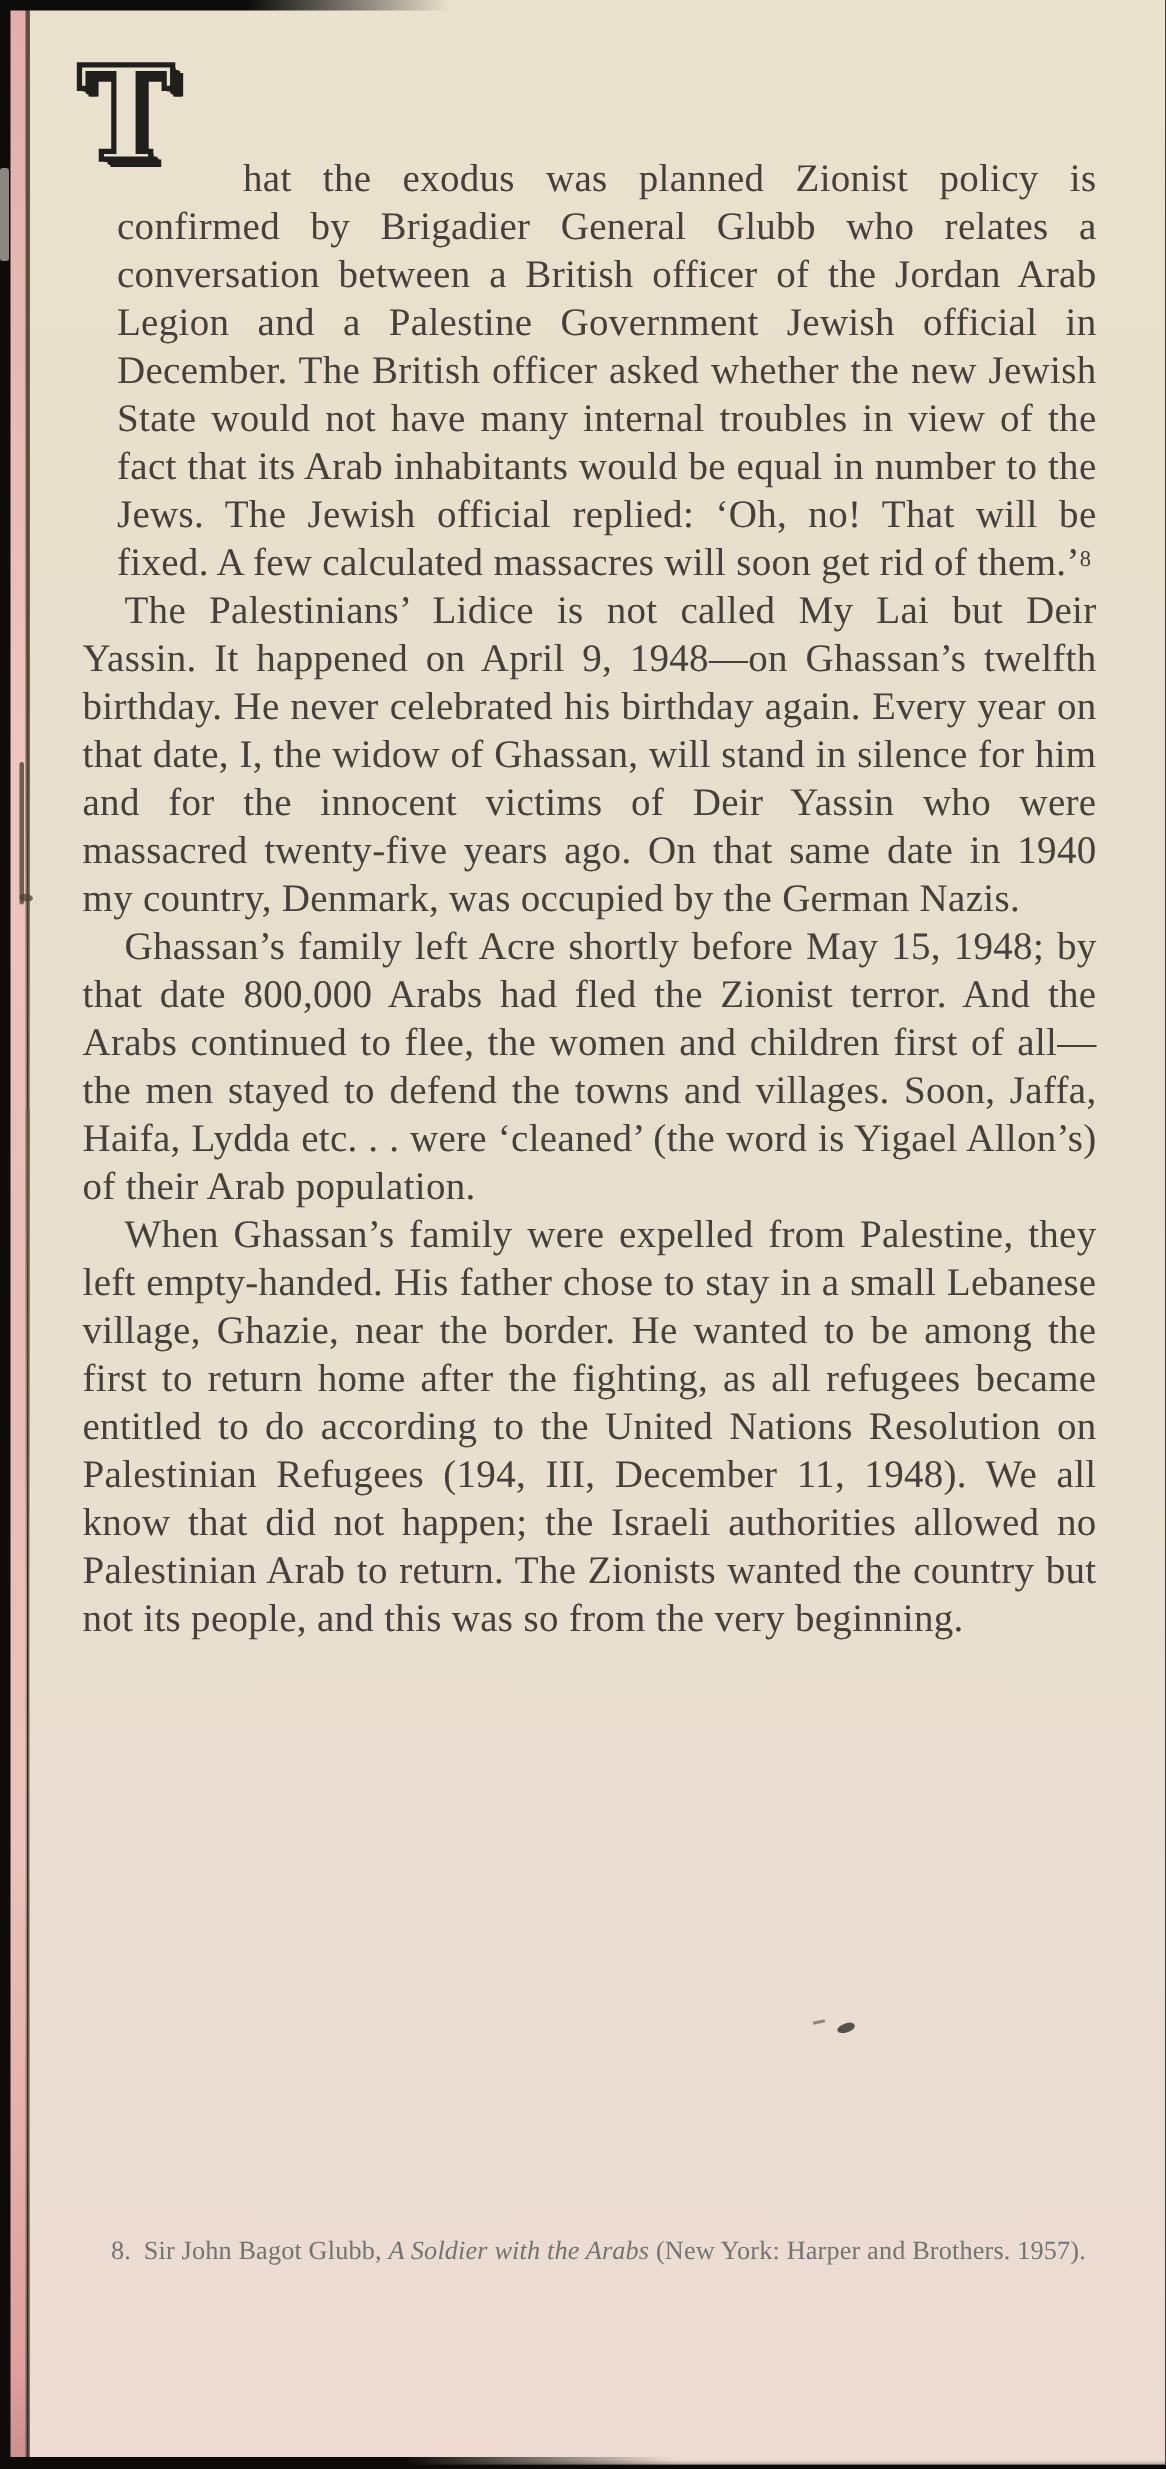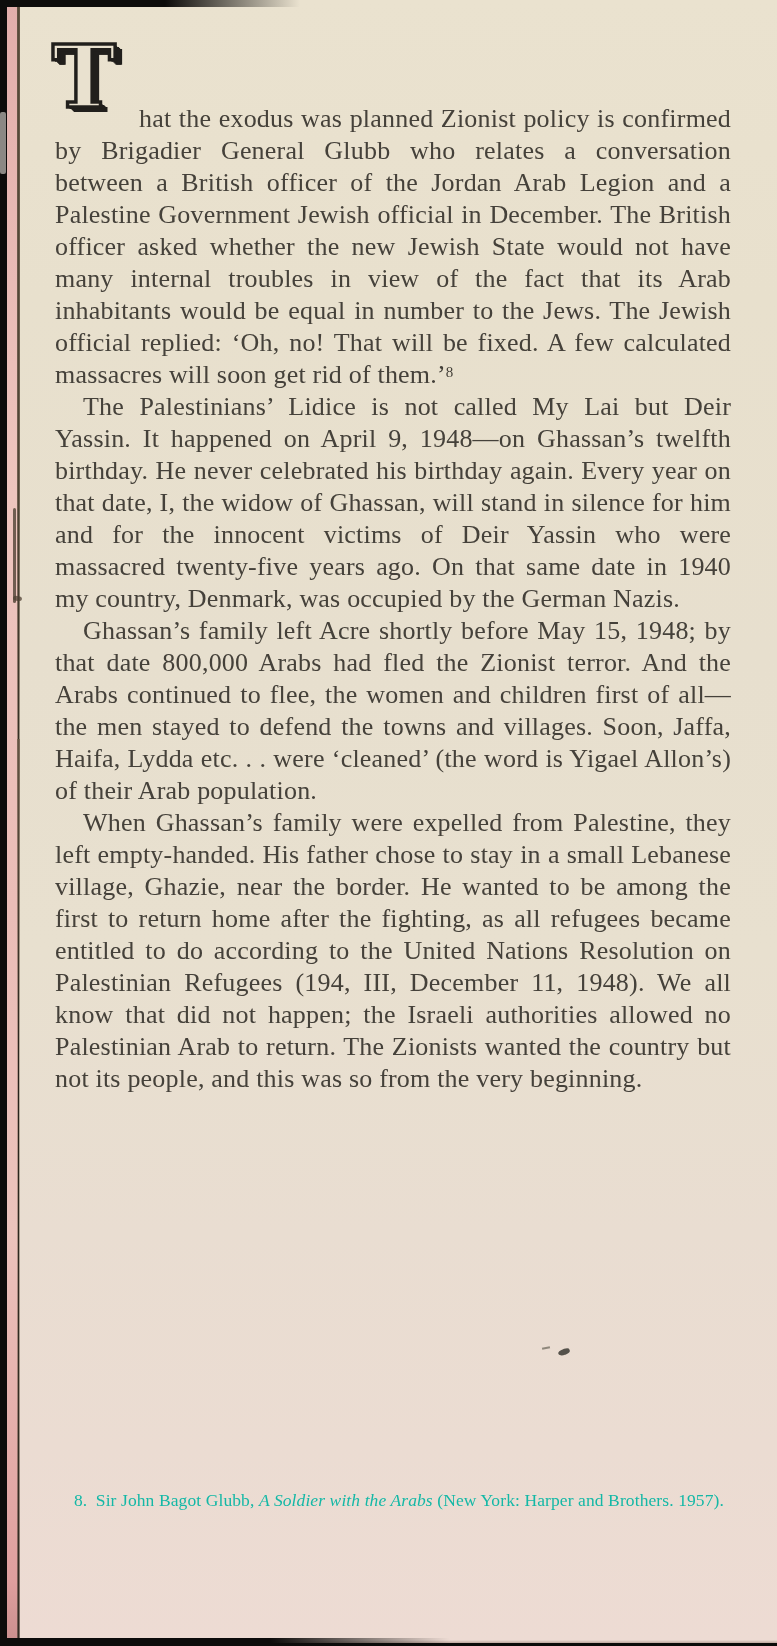--- a/index.html
+++ b/index.html
@@ -44,28 +44,28 @@
     text-shadow:7px 5px 0 #211f1c,2px 2px 0 #211f1c,4px 3px 0 #211f1c,5px 4px 0 #211f1c,6px 5px 0 #211f1c;
   }
 
   
   .text-block{
     position:absolute;left:55px;top:103px;width:676px;z-index:2;
     font-size:26px;line-height:32px;color:#45413a;
     text-align:justify;letter-spacing:.2px;
   }
   .para{margin:0;padding:0;}
-  .para.first{text-indent:84px;}
+  .para.first{text-indent:84px;margin-left:23px;}
   .para.indent{text-indent:28px;}
   .fnref{font-size:15px;line-height:0;vertical-align:6px;}
 
   
   .footnote{
     position:absolute;left:74px;top:1489px;width:660px;z-index:2;
-    font-size:17.5px;line-height:22px;color:#14b8a6;letter-spacing:.1px;
+    font-size:17.5px;line-height:22px;color:#737373;letter-spacing:.1px;
   }
   .footnote .fnum{margin-right:4px;}
 
   
   .speck{position:absolute;left:558px;top:1349px;width:12px;height:6px;background:#45433c;border-radius:60% 50% 55% 60%;transform:rotate(-18deg);z-index:2;opacity:.9;}
   .speck-dash{position:absolute;left:542px;top:1347px;width:8px;height:2px;background:#8f887c;transform:rotate(-12deg);z-index:2;}
 </style>
 </head>
 <body>
 

